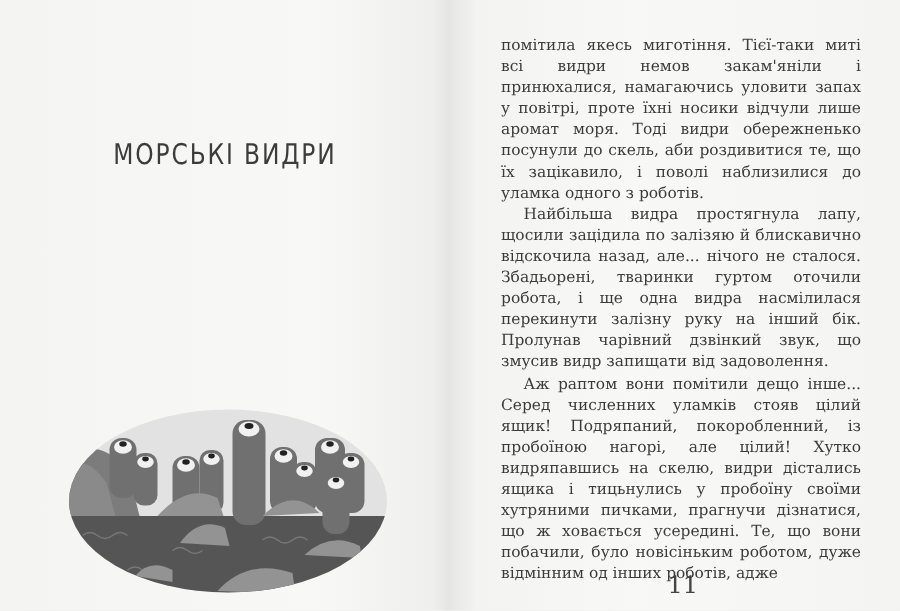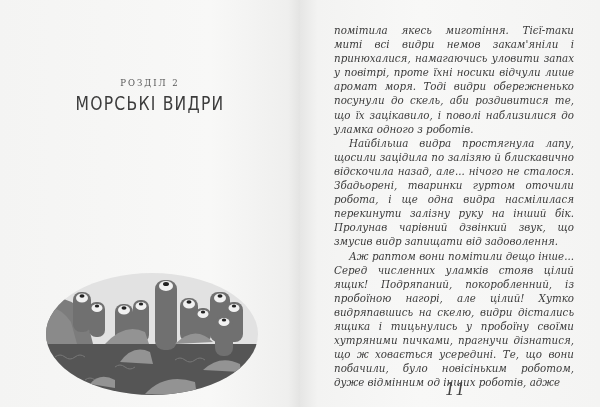--- a/index.html
+++ b/index.html
@@ -15,21 +15,20 @@
       position: relative; height: 407px;
       background: #f7f7f6;
     }
     .page-left {
       width: 300px;
       background: linear-gradient(to right, #f4f4f3 0%, #f8f8f7 70%, #efefee 96%, #e4e4e3 100%);
     }
     .page-right {
       width: 300px;
       background: linear-gradient(to right, #e6e6e5 0%, #f3f3f2 6%, #f8f8f7 40%, #f4f4f3 100%);
-      font-style: italic;
     }
     .chapter-label {
       position: absolute; left: 0; width: 300px; top: 78px;
       text-align: center; font-size: 8.5px; letter-spacing: 2px;
       color: #555;
     }
     .chapter-title {
       position: absolute; left: 0; width: 300px; top: 92px;
       text-align: center; font-family: "DejaVu Sans", "Liberation Sans", sans-serif;
       font-size: 19px; letter-spacing: 1.5px; color: #3c3c3c;
@@ -50,21 +49,20 @@
     }
     .page-number {
       position: absolute; left: 445px; top: 380px; font-size: 16px; color: #444;
     }
   </style>
 </head>
 <body>
 
 <div class="spread">
   <div class="page page-left">
-    <div class="chapter-label">РОЗДІЛ 2</div>
     <div class="chapter-title">МОРСЬКІ ВИДРИ</div>
 
     <div class="text-block left-text">
     </div>
 
     <div class="illustration">
       <svg width="215" height="124" viewBox="0 0 215 124">
         <defs>
           <clipPath id="oval">
               <ellipse cx="107" cy="62" rx="106" ry="61"></ellipse>

